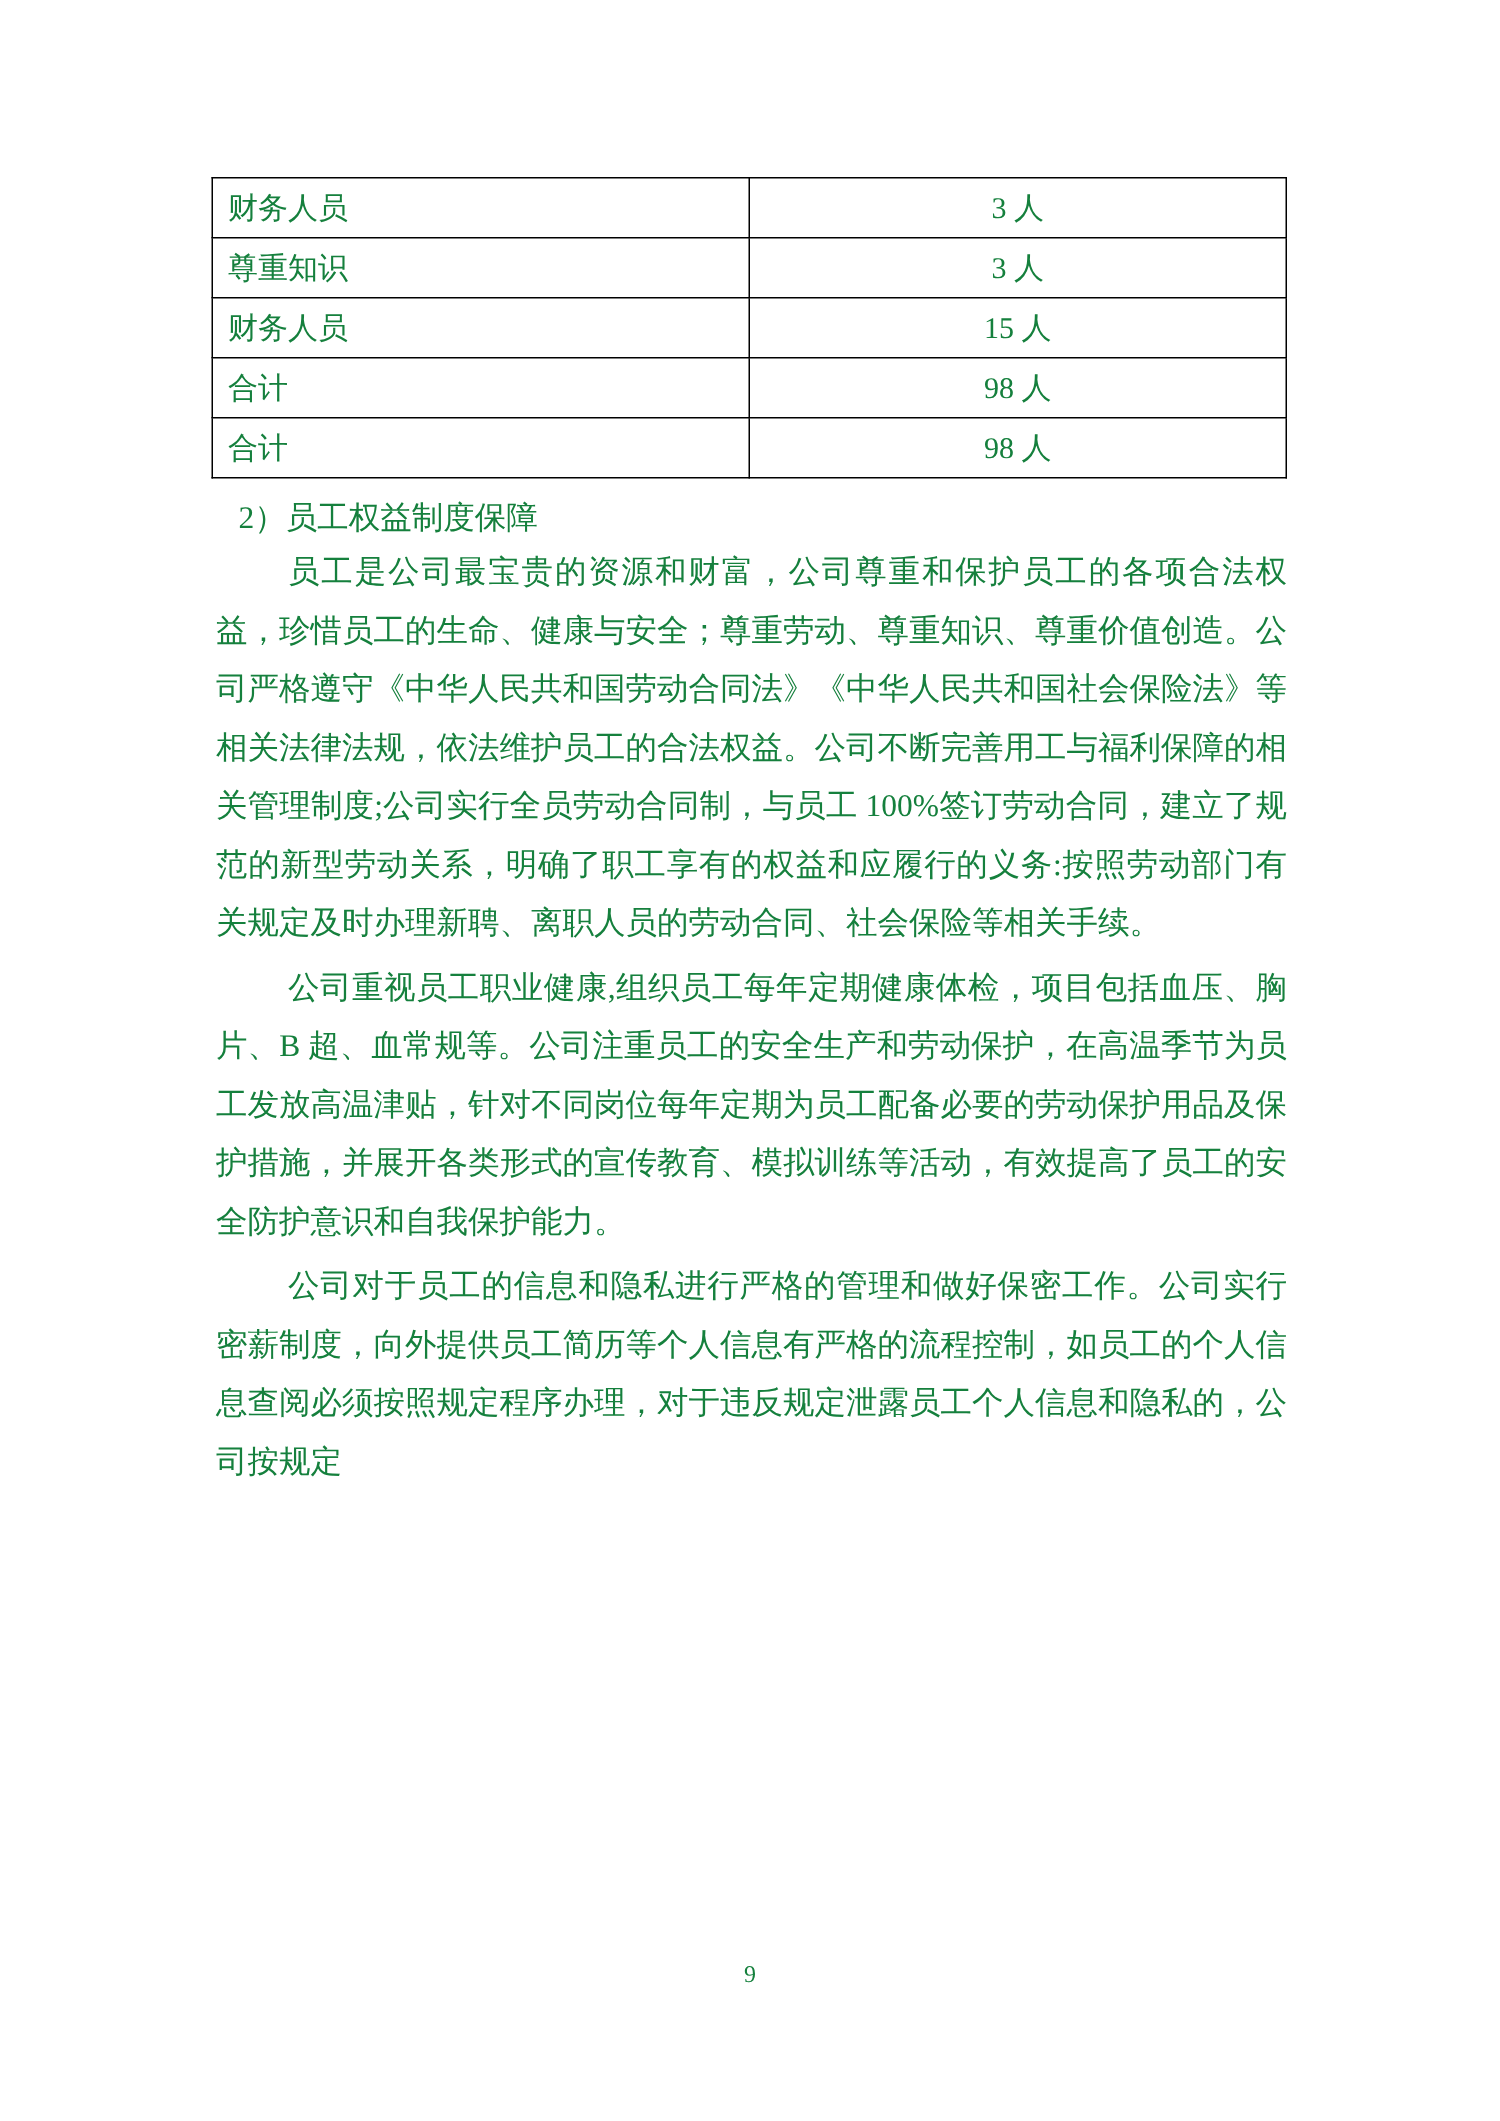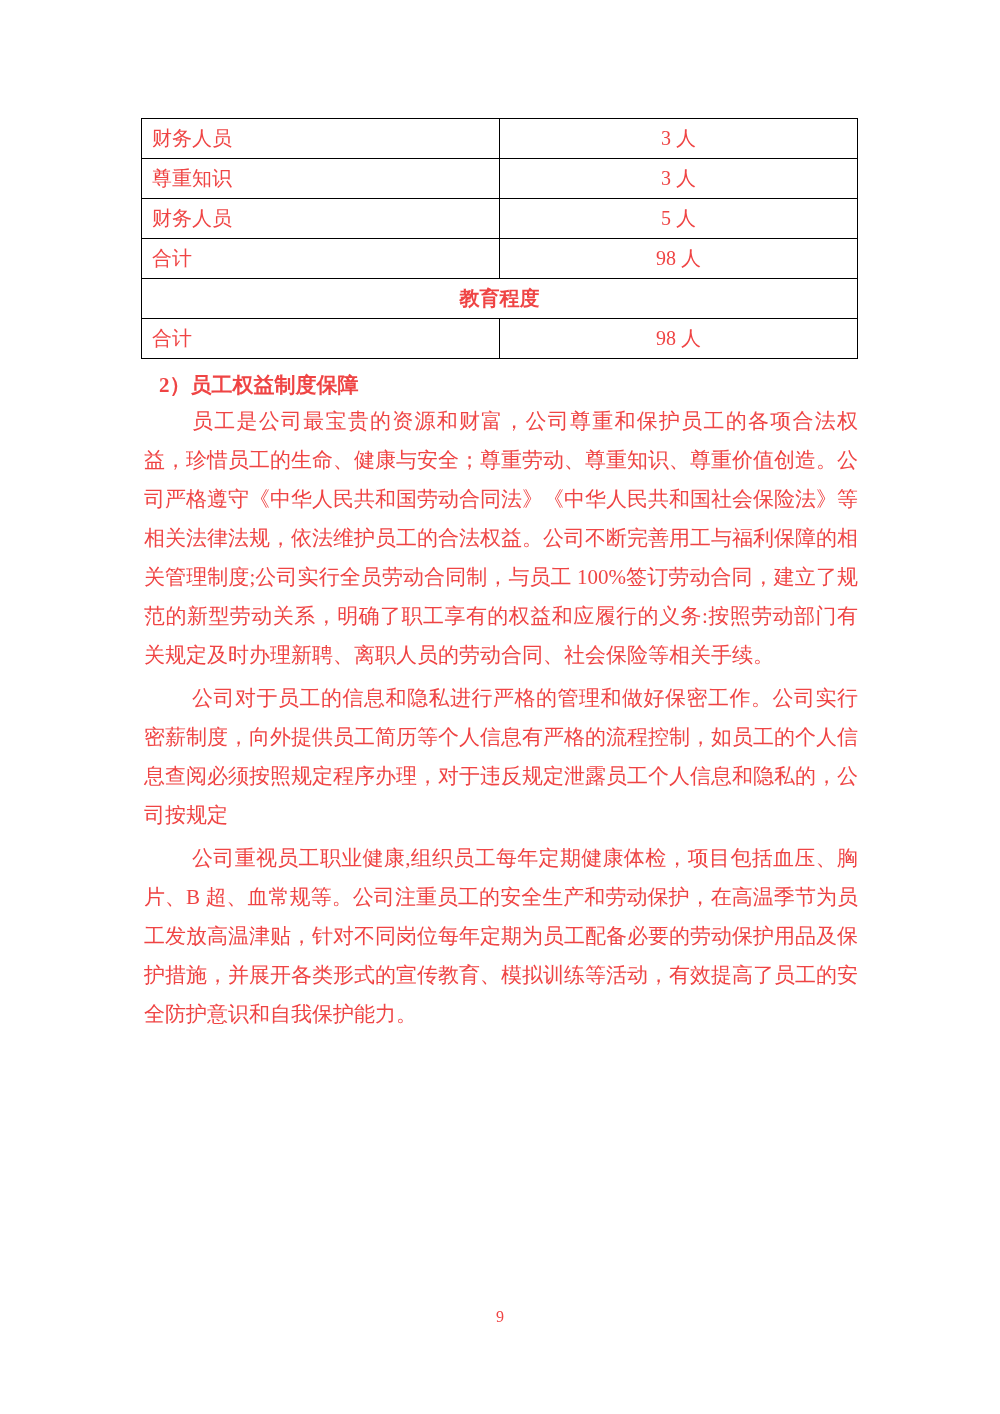--- a/index.html
+++ b/index.html
@@ -1,21 +1,21 @@
 <!DOCTYPE html>
 <html><head>
 <meta charset="utf-8">
 <style>
   html, body { margin: 0; padding: 0; background: #ffffff; }
   .page {
     position: relative;
     width: 1000px;
     height: 1414px;
     background: #ffffff;
-    color: #ef4444;
+    color: #15803d;
     font-family: "Liberation Serif", "DejaVu Serif", serif;
     overflow: hidden;
   }
   .content {
     position: absolute;
     left: 141px;
     top: 118px;
     width: 717px;
   }
   table.stats {
@@ -31,21 +31,21 @@
     padding: 0;
   }
   table.stats td.label { padding-left: 10px; text-align: left; }
   table.stats td.num   { text-align: center; }
   table.stats td.section {
     text-align: center;
     font-weight: bold;
   }
   .heading {
     font-size: 21px;
-    font-weight: bold;
+    font-weight: normal;
     line-height: 26px;
     margin: 13px 0 0 0;
     padding-left: 18px;
   }
   .body-para {
     font-size: 21px;
     line-height: 39px;
     text-align: justify;
     text-indent: 48px;
     margin: 4px 0 0 3px;
@@ -76,38 +76,35 @@
         <tr>
           <td class="label">财务人员</td>
           <td class="num">3 人</td>
         </tr>
         <tr>
           <td class="label">尊重知识</td>
           <td class="num">3 人</td>
         </tr>
         <tr>
           <td class="label">财务人员</td>
-          <td class="num">5 人</td>
+          <td class="num">15 人</td>
         </tr>
         <tr>
           <td class="label">合计</td>
           <td class="num">98 人</td>
-        </tr>
-        <tr>
-          <td class="section" colspan="2">教育程度</td>
         </tr>
         <tr>
           <td class="label">合计</td>
           <td class="num">98 人</td>
         </tr>
       </tbody>
     </table>
 
     <h2 class="heading">2）员工权益制度保障</h2>
 
     <p class="body-para">员工是公司最宝贵的资源和财富，公司尊重和保护员工的各项合法权益，珍惜员工的生命、健康与安全；尊重劳动、尊重知识、尊重价值创造。公司严格遵守《中华人民共和国劳动合同法》《中华人民共和国社会保险法》等相关法律法规，依法维护员工的合法权益。公司不断完善用工与福利保障的相关管理制度;公司实行全员劳动合同制，与员工 100%签订劳动合同，建立了规范的新型劳动关系，明确了职工享有的权益和应履行的义务:按照劳动部门有关规定及时办理新聘、离职人员的劳动合同、社会保险等相关手续。</p>
+    <p class="body-para">公司重视员工职业健康,组织员工每年定期健康体检，项目包括血压、胸片、B 超、血常规等。公司注重员工的安全生产和劳动保护，在高温季节为员工发放高温津贴，针对不同岗位每年定期为员工配备必要的劳动保护用品及保护措施，并展开各类形式的宣传教育、模拟训练等活动，有效提高了员工的安全防护意识和自我保护能力。</p>
     <p class="body-para">公司对于员工的信息和隐私进行严格的管理和做好保密工作。公司实行密薪制度，向外提供员工简历等个人信息有严格的流程控制，如员工的个人信息查阅必须按照规定程序办理，对于违反规定泄露员工个人信息和隐私的，公司按规定</p>
-    <p class="body-para">公司重视员工职业健康,组织员工每年定期健康体检，项目包括血压、胸片、B 超、血常规等。公司注重员工的安全生产和劳动保护，在高温季节为员工发放高温津贴，针对不同岗位每年定期为员工配备必要的劳动保护用品及保护措施，并展开各类形式的宣传教育、模拟训练等活动，有效提高了员工的安全防护意识和自我保护能力。</p>
 
   </div>
 
   <div class="page-num">9</div>
 </div>
 
 </body></html>

